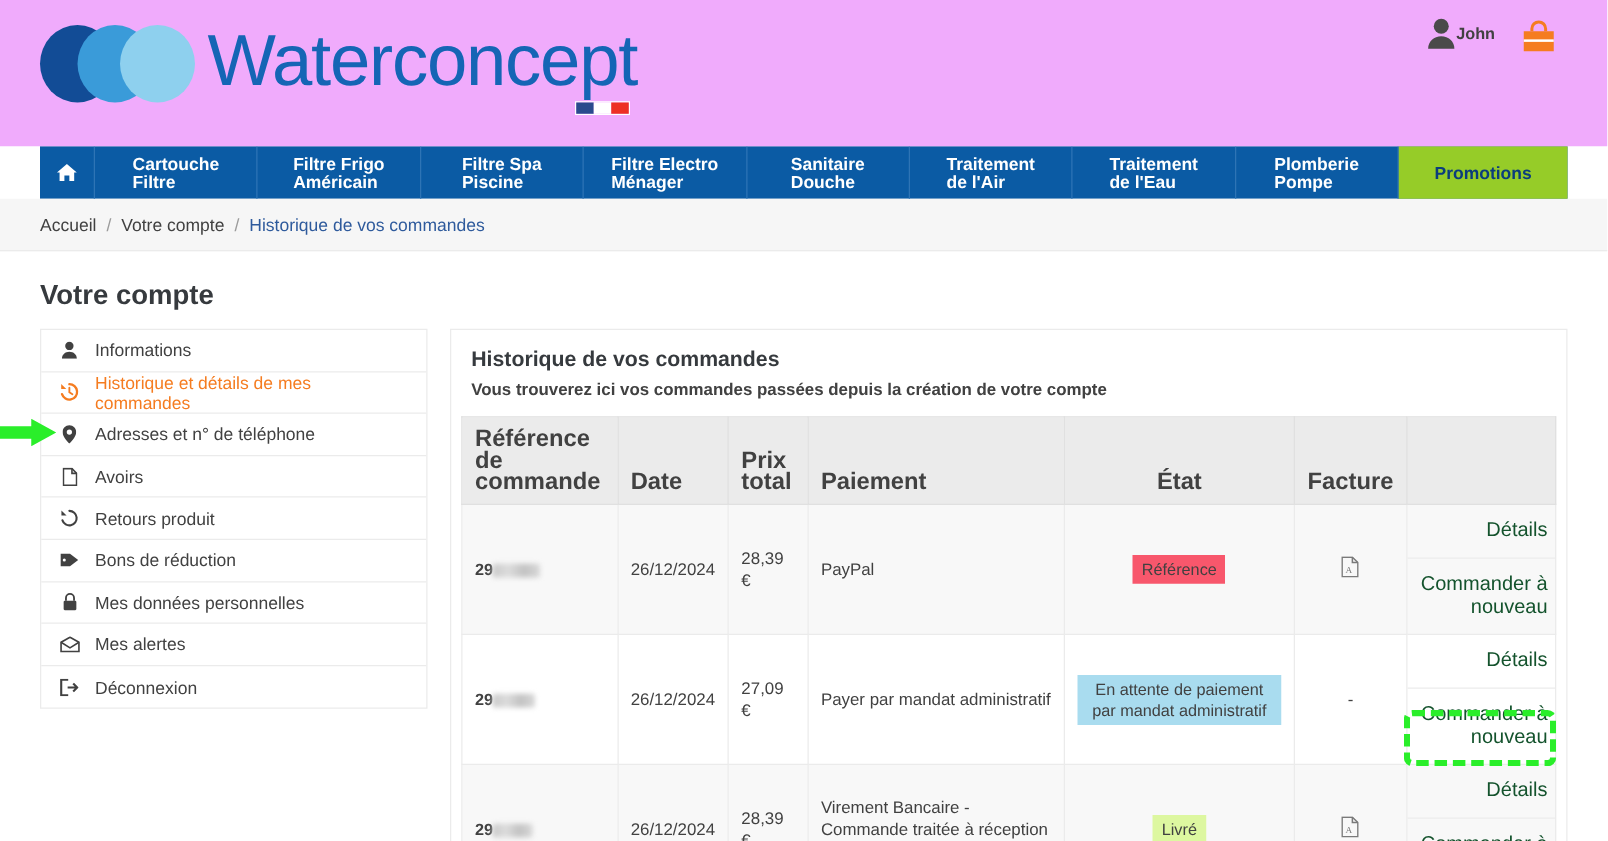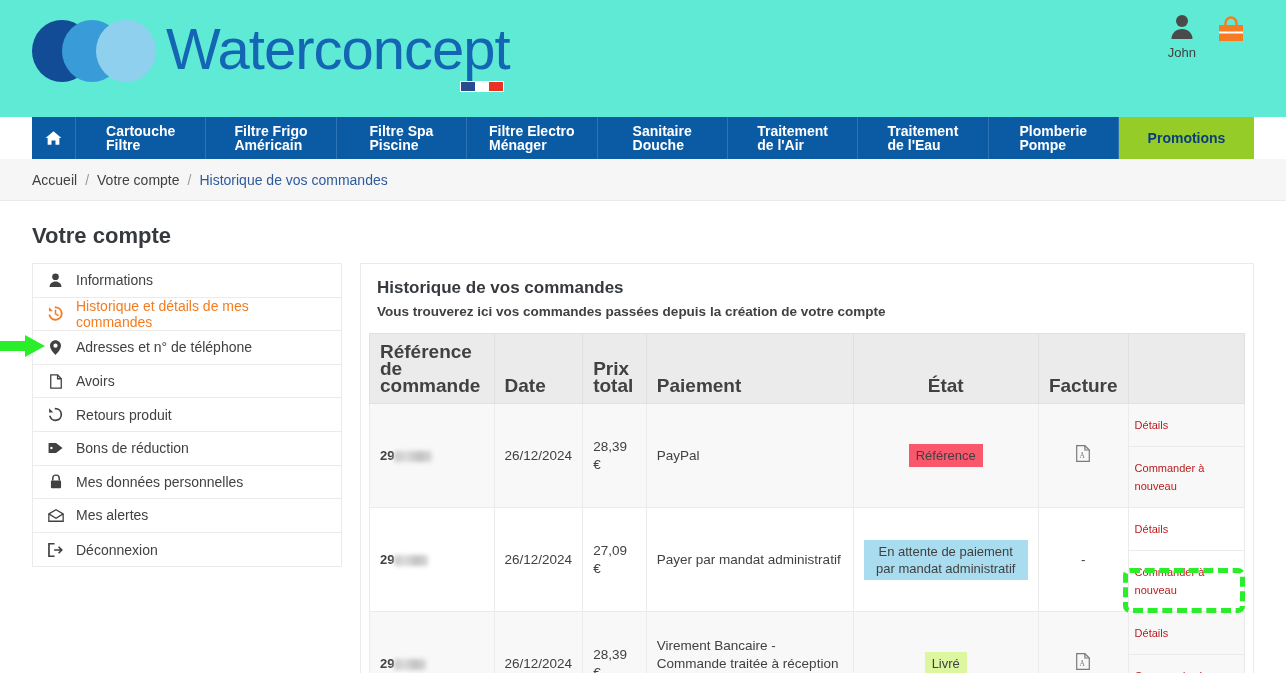--- a/index.html
+++ b/index.html
@@ -10,21 +10,21 @@
     background: #ffffff;
     font-family: "Liberation Sans", sans-serif;
     color: #414141;
     -webkit-font-smoothing: antialiased;
   }
 
   
   .header {
     position: relative;
     height: 117px;
-    background: #5eead4;
+    background: #f0abfc;
   }
   .logo {
     position: absolute;
     left: 32px; top: 8px;
     height: 82px;
     display: flex;
     align-items: center;
   }
   .logo-circles { position: relative; width: 140px; height: 68px; }
   .logo-circles .c {
@@ -84,21 +84,21 @@
     padding: 0;
   }
 
   .account-zone {
     position: absolute;
     right: 40px; top: 14px;
     display: flex;
     align-items: flex-start;
     gap: 20px;
   }
-  .acct-user { display: flex; flex-direction: column; align-items: center; cursor: pointer; }
+  .acct-user { display: flex; cursor: pointer; font-weight: bold; }
   .acct-name { font-size: 13px; color: #414141; margin-top: 5px; }
   .cart-link { cursor: pointer; padding-top: 2px; }
 
   
   .nav {
     display: flex;
     height: 42px;
     background: #0b5ba4;
     margin: 0 32px;
   }
@@ -262,23 +262,23 @@
     color: #414141;
     max-width: 172px;
     text-align: center;
   }
   .badge.refunded { background: #f8576c; }
   .badge.awaiting { background: #a9dcef; }
   .badge.delivered { background: #ddf7a0; }
   .actions-cell { padding: 0 !important; width: 122px; }
   .action-link {
     display: block;
-    text-align: left;
-    font-size: 11px;
-    color: #b91c1c;
+    text-align: right;
+    font-size: 16px;
+    color: #14532d;
     padding: 12px 6px;
     cursor: pointer;
     text-decoration: none;
     line-height: 18px;
   }
   .action-link.top { border-bottom: 1px solid #ebebeb; }
   .pdf-ico { color: #7a7a7a; }
 
   .highlight-box {
     position: absolute;

